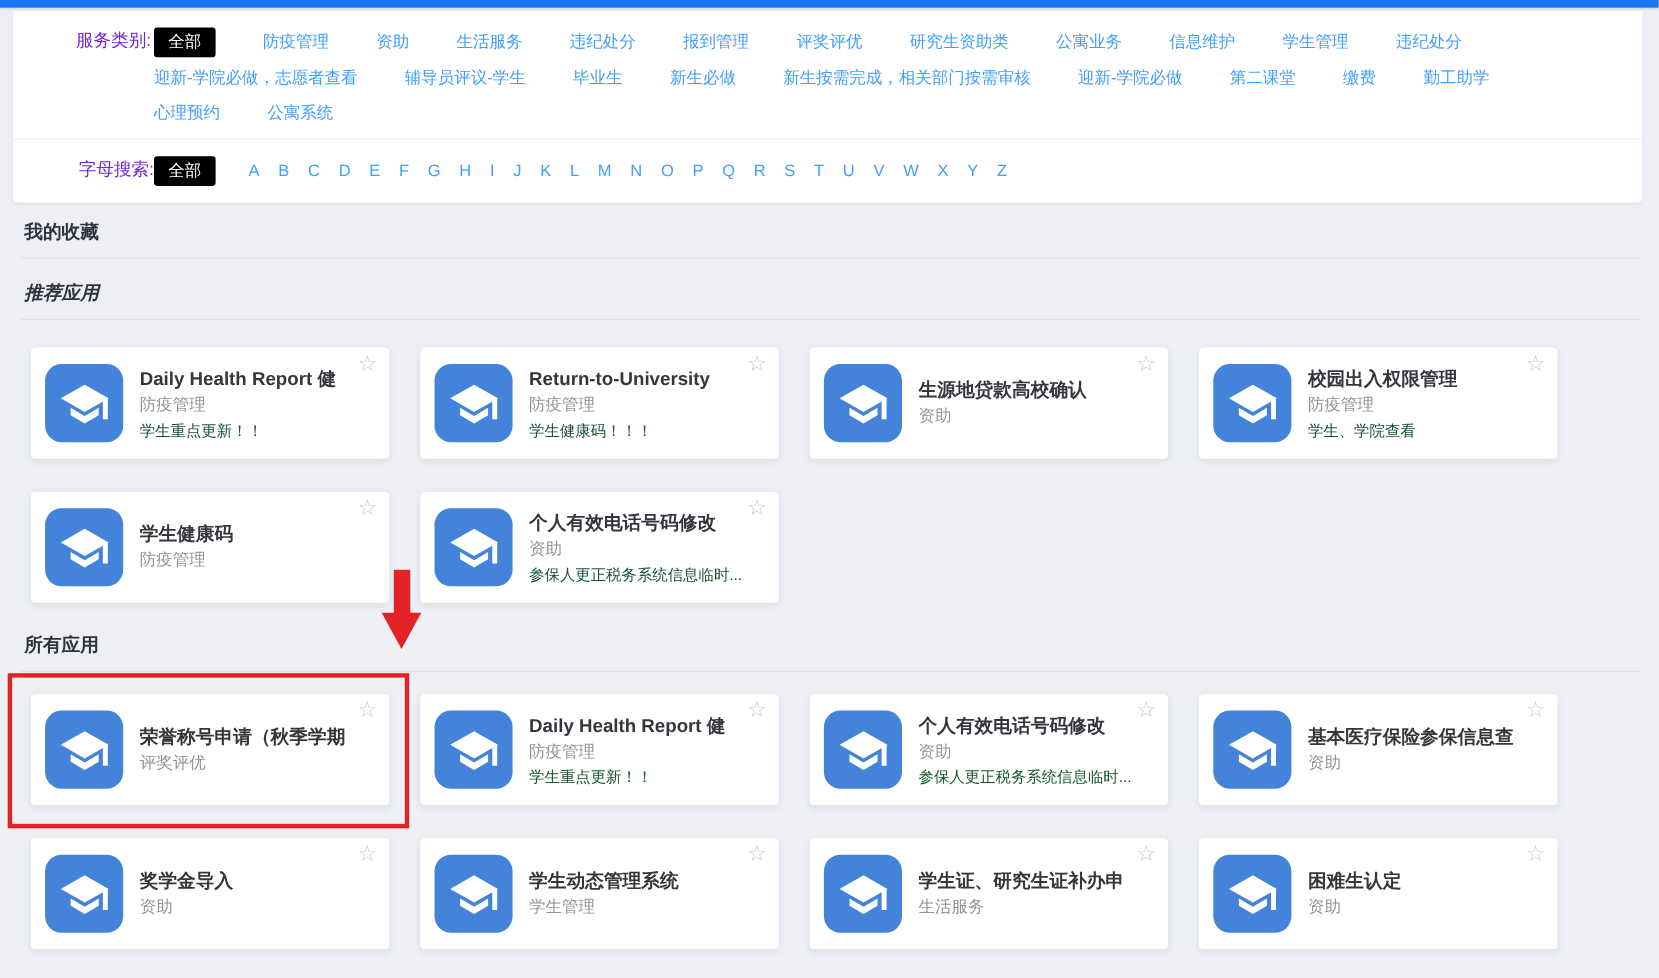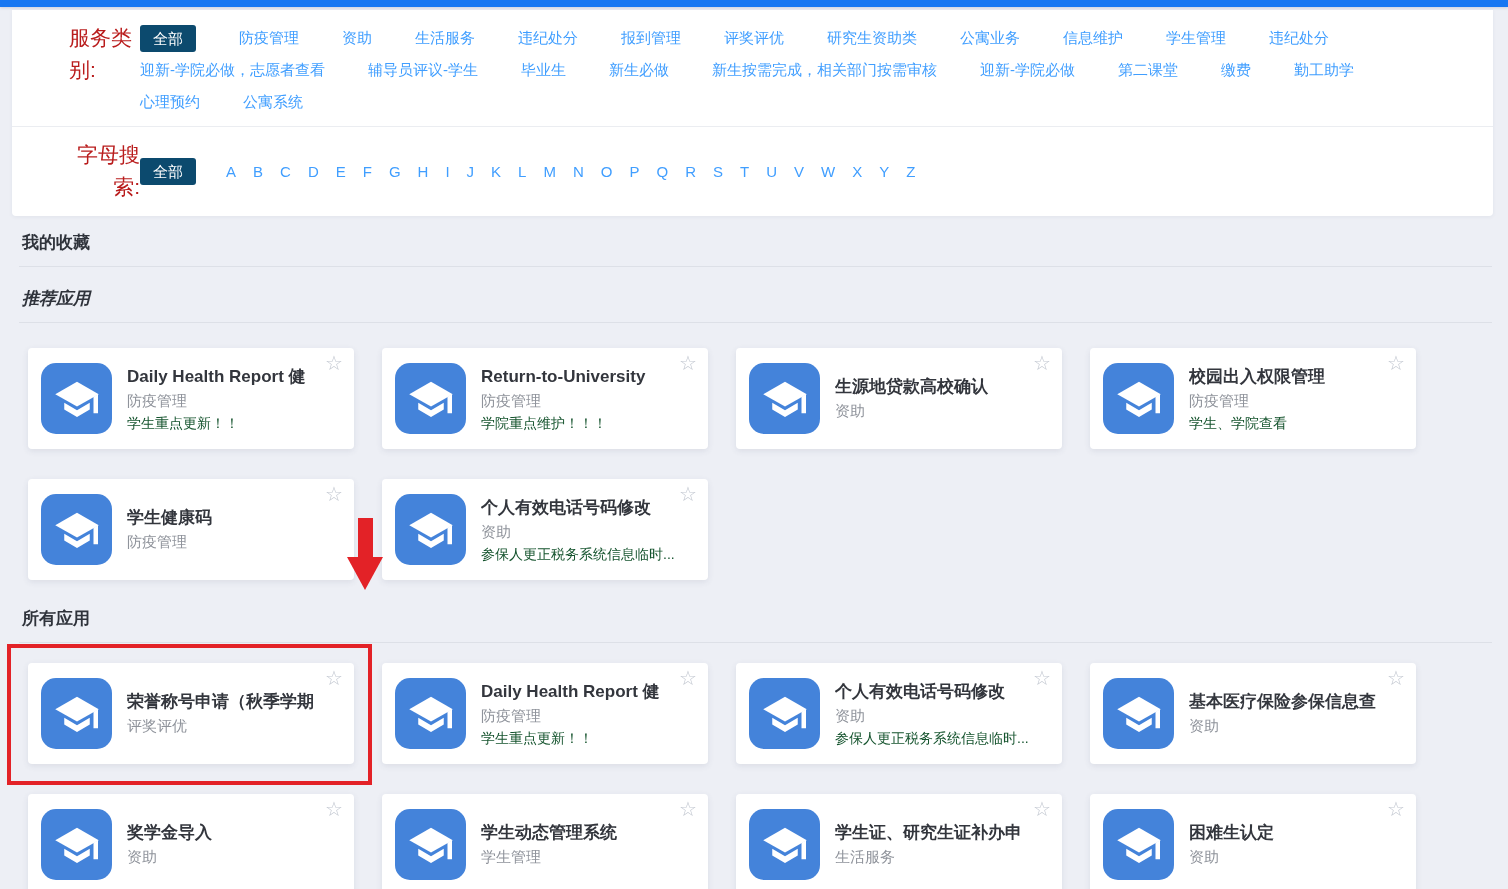--- a/index.html
+++ b/index.html
@@ -14,25 +14,25 @@
   .topbar { height:7px; background:#1777f2; box-shadow:0 1px 3px rgba(40,60,110,.18); }
 
   
   .panel {
     margin:3px 15px 0 12px;
     background:#fff;
     border-radius:0 0 4px 4px;
     box-shadow:0 1px 4px rgba(30,45,90,.06);
   }
   .cat-area { display:flex; padding:12px 20px 8px 57px; }
-  .flt-label { width:71px; flex:none; color:#b91c1c; font-size:21px; line-height:32px; }
+  .flt-label { width:71px; flex:none; color:#6d28d9; font-size:16px; line-height:32px; }
   .cat-rows { flex:1; min-width:0; }
   .cat-row { display:flex; align-items:center; column-gap:43px; min-height:32px; }
   .pill {
-    background:#0c4a6e; color:#fff; font-size:15px; line-height:1;
+    background:#000000; color:#fff; font-size:15px; line-height:1;
     padding:6px 13px; border-radius:3px; cursor:pointer; flex:none;
   }
   .inline-repeat { display:flex; align-items:center; column-gap:43px; flex-wrap:nowrap; }
   .cat-link { color:#409eff; font-size:15px; white-space:nowrap; cursor:pointer; }
   .panel-divider { height:1px; background:#ebedf1; }
   .alpha-area { display:flex; align-items:center; padding:12px 20px 13px 57px;text-align:right; }
   .letters { display:flex; column-gap:17px; margin-left:30px; }
   .letter { color:#409eff; font-size:15px; cursor:pointer; }
 
   
@@ -207,21 +207,21 @@
     <div class="app-icon">
       <svg width="54" height="54" viewBox="0 0 72 72">
           <polygon points="36,13 65,29.5 36,46 7,29.5" fill="#fff"></polygon>
           <path d="M19,41 L36,51 L53,41 L53,50 L36,60 L19,50 Z" fill="#fff"></path>
           <polygon points="58,33 64,29.5 64,55 58,55" fill="#fff"></polygon>
         </svg>
     </div>
     <div class="card-text">
       <div class="card-title">Return-to-University</div>
       <div class="card-cat">防疫管理</div>
-      <div class="card-note">学院重点维护！！！</div>
+      <div class="card-note">学生健康码！！！</div>
     </div>
   </div>
 
   <div class="card">
     <span class="fav-star">☆</span>
     <div class="app-icon">
       <svg width="54" height="54" viewBox="0 0 72 72">
           <polygon points="36,13 65,29.5 36,46 7,29.5" fill="#fff"></polygon>
           <path d="M19,41 L36,51 L53,41 L53,50 L36,60 L19,50 Z" fill="#fff"></path>
           <polygon points="58,33 64,29.5 64,55 58,55" fill="#fff"></polygon>

